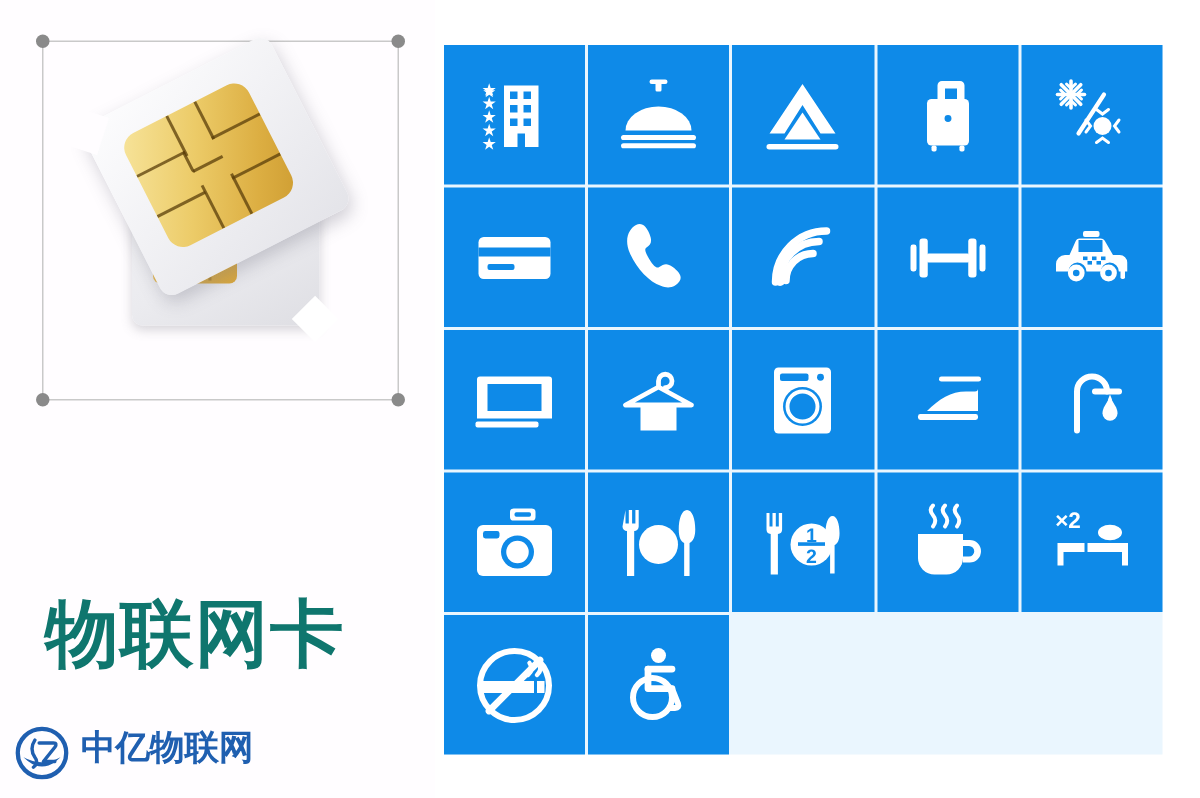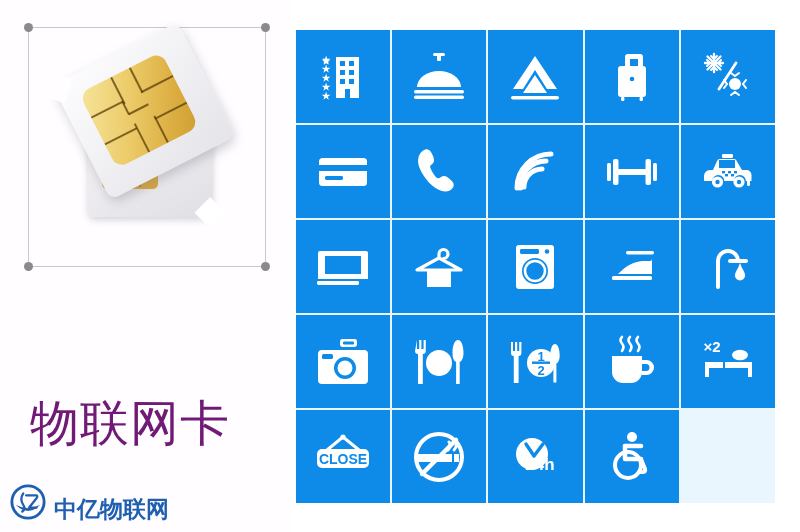--- a/index.html
+++ b/index.html
@@ -138,34 +138,34 @@
   .big-chip b.l8 { left: 56px;top: 54px;width: 2px;  height: 30px; }
   .big-chip b.l9 { left: 35px;top: 40px;width: 22px; height: 2px; }
   .big-chip b.l10{ left: 34px;top: 26px;width: 2px;  height: 16px;
                    border-radius: 6px 0 0 6px; }
 
   #product-title {
     position: absolute;
     left: 30px;
     top: 399px;
     font-size: 49px;
-    font-weight: normal;
-    color: #701a75;
+    font-weight: bold;
+    color: #0f766e;
     letter-spacing: 1px;
     line-height: 1;
     white-space: nowrap;
   }
 
   
   #watermark {
     position: absolute;
     left: 9px;
     top: 483px;
     display: flex;
-    align-items: flex-end;
+    align-items: flex-start;
     gap: 7px;
   }
   #watermark-text {
     font-size: 23px;
     font-weight: bold;
     color: #1f5fb0;
     letter-spacing: 0px;
     white-space: nowrap;
   }
 
@@ -499,53 +499,34 @@
         <ellipse cx="40" cy="21" rx="8" ry="5.2"></ellipse>
         <rect x="25" y="28" width="27" height="6"></rect>
         <rect x="5" y="28" width="18" height="6"></rect>
         <rect x="5" y="34" width="4" height="9"></rect>
         <rect x="48" y="34" width="4" height="9"></rect>
       </svg>
     </span>
   </div>
 
 
-  <div class="grid-cell">
-    <span>
-      <svg width="66" height="56" viewBox="0 0 66 56" fill="none">
-        <path d="M33 8 L17 21 M33 8 L49 21" stroke="#fff" stroke-width="3" stroke-linecap="round"></path>
-        <circle cx="33" cy="8" r="2.6" fill="#fff"></circle>
-        <rect x="7" y="20" width="52" height="19" rx="5" fill="#fff"></rect>
-        <text x="33" y="34.5" font-size="14" font-weight="bold" fill="#0e8ae8" text-anchor="middle" font-family="Liberation Sans, sans-serif">CLOSE</text>
-      </svg>
-    </span>
-  </div>
 
   <div class="grid-cell">
     <span>
       <svg width="58" height="58" viewBox="0 0 58 58" fill="none">
         <circle cx="29" cy="29" r="23" stroke="#fff" stroke-width="4"></circle>
         <rect x="8" y="26" width="34" height="8" fill="#fff"></rect>
         <rect x="44" y="26" width="5" height="8" fill="#fff"></rect>
         <path d="M38 22 q4 -4 1 -8" stroke="#fff" stroke-width="3" stroke-linecap="round"></path>
         <path d="M44 22 q4 -4 1 -8" stroke="#fff" stroke-width="3" stroke-linecap="round"></path>
         <line x1="12" y1="46" x2="46" y2="12" stroke="#fff" stroke-width="4.5" stroke-linecap="round"></line>
       </svg>
     </span>
   </div>
 
-  <div class="grid-cell">
-    <span>
-      <svg width="58" height="58" viewBox="0 0 58 58" fill="none">
-        <circle cx="26" cy="26" r="16" fill="#fff"></circle>
-        <path d="M20 16 L28 28 L37 16" stroke="#0e8ae8" stroke-width="3.4" stroke-linecap="round" stroke-linejoin="round" fill="none"></path>
-        <text x="34" y="42" font-size="17" font-weight="bold" fill="#fff" font-family="Liberation Sans, sans-serif" text-anchor="middle">24h</text>
-      </svg>
-    </span>
-  </div>
 
   <div class="grid-cell">
     <span>
       <svg width="56" height="56" viewBox="0 0 56 56" fill="none">
         <circle cx="28" cy="8" r="5" fill="#fff"></circle>
         <path d="M21 17 h16" stroke="#fff" stroke-width="4.5" stroke-linecap="round"></path>
         <path d="M21 17 v13 h16" stroke="#fff" stroke-width="4.5" stroke-linecap="round" stroke-linejoin="round" fill="none"></path>
         <circle cx="24" cy="36" r="13" stroke="#fff" stroke-width="4" fill="none"></circle>
         <path d="M37 30 l4 10 q1 3 -2 3 h-3" stroke="#fff" stroke-width="4" stroke-linecap="round" stroke-linejoin="round" fill="none"></path>
       </svg>

